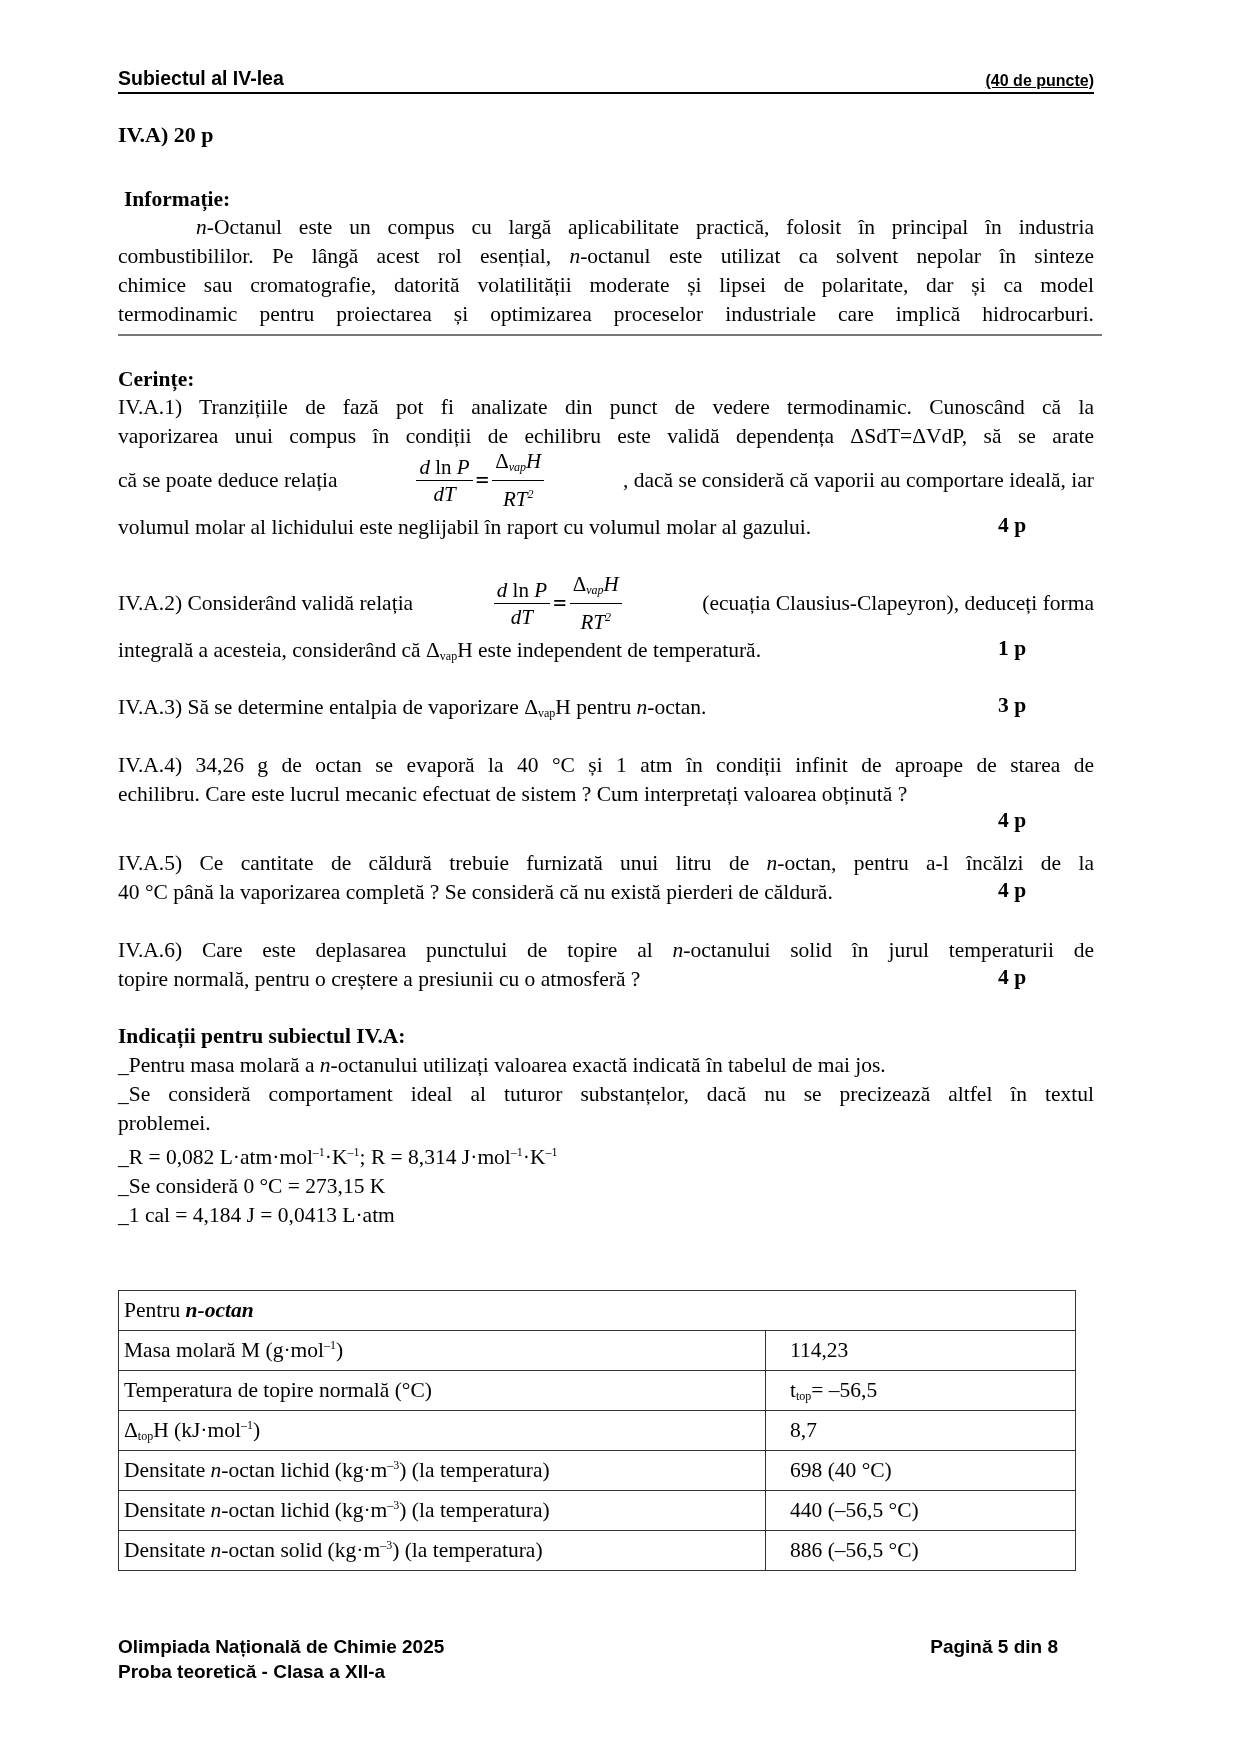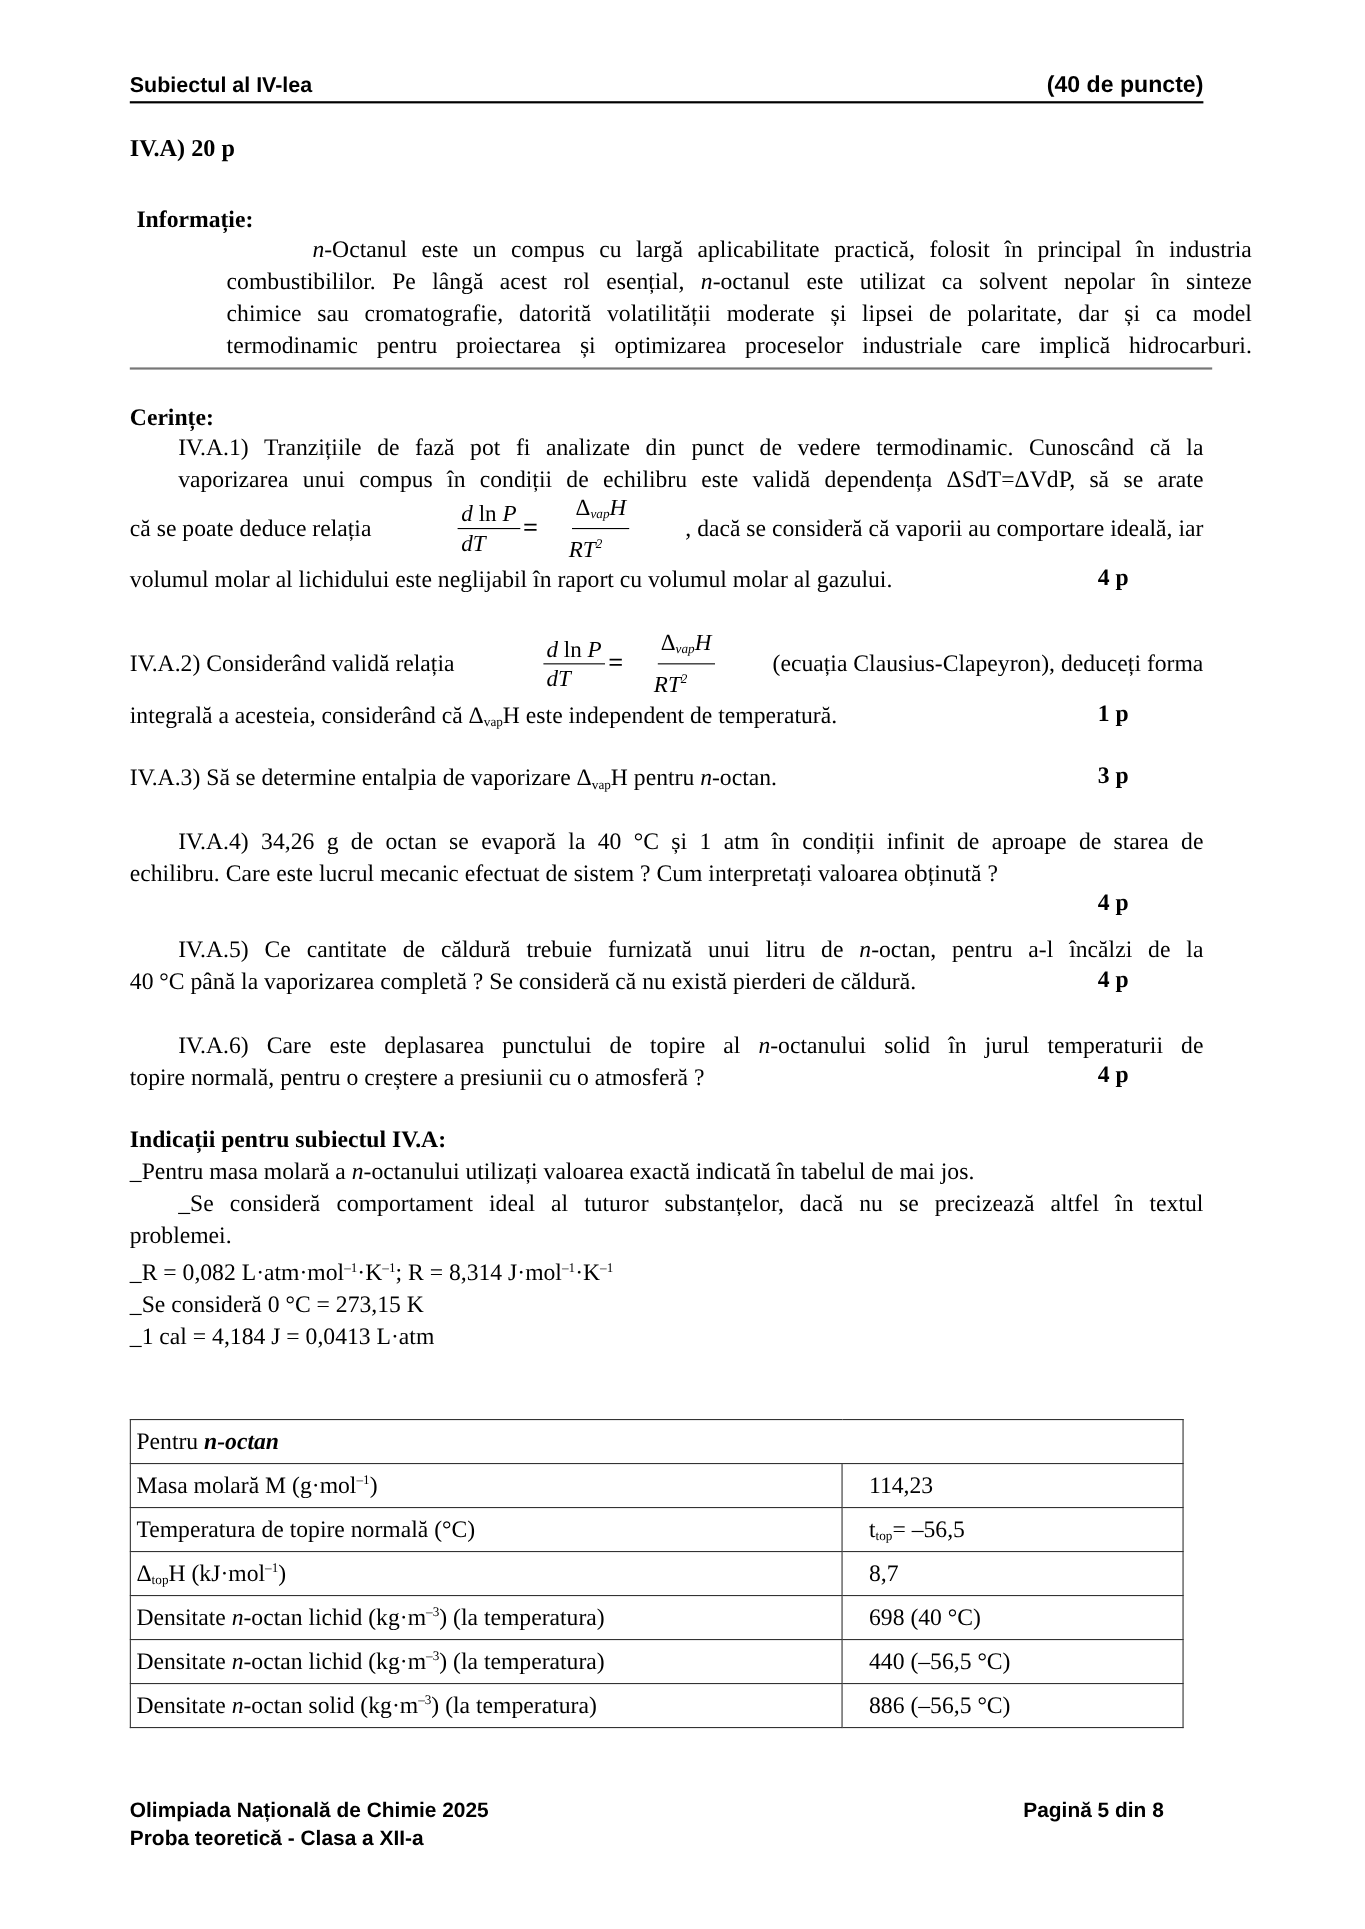--- a/index.html
+++ b/index.html
@@ -3,33 +3,33 @@
   <meta charset="utf-8">
   <style>
     html, body { margin: 0; padding: 0; background: #ffffff; }
     body { width: 1241px; height: 1754px; position: relative; overflow: hidden; color: #000; }
     .page { position: absolute; left: 0; top: 0; width: 1241px; height: 1754px; }
     .serif { font-family: "Liberation Serif", "DejaVu Serif", serif; }
     .sans { font-family: "Liberation Sans", "DejaVu Sans", sans-serif; }
 
     .header { position: absolute; left: 118px; top: 66px; width: 976px; height: 26px; border-bottom: 2.5px solid #000; }
     .header .left { position: absolute; left: 0; bottom: 2px; font-weight: bold; font-size: 19.5px; }
-    .header .right { position: absolute; right: 0; bottom: 2px; font-weight: bold; font-size: 21px; }
+    .header .right { position: absolute; right: 0; bottom: 2px; font-weight: bold; font-size: 16px; text-decoration: underline; }
 
     .abs { position: absolute; }
     .txt { font-size: 21.5px; line-height: 29px; }
     .b { font-weight: bold; }
     .i { font-style: italic; }
-    .just { text-align: justify; text-align-last: justify; margin-left: 44px; }
+    .just { text-align: justify; text-align-last: justify; }
     .pts { position: absolute; font-weight: bold; font-size: 21.5px; }
 
     .info-rule { position: absolute; left: 118px; top: 334px; width: 984px; height: 0; border-top: 2px solid #777; }
 
     .frac { display: inline-block; vertical-align: middle; text-align: center; font-style: italic; font-size: 21px; margin: 0 2px; }
-    .frac .num { display: block; border-bottom: 1.5px solid #000; padding: 0 3px; line-height: 26px; margin-left: 28px; }
+    .frac .num { display: block; border-bottom: 1.5px solid #000; padding: 0 3px; line-height: 26px; }
     .frac .den { display: block; line-height: 26px; }
     .eq { display: inline-block; vertical-align: middle; font-size: 24px; font-weight: bold; margin: 0 1px; }
     sub.s { font-size: 12px; font-style: italic; vertical-align: -3px; }
     sub.r { font-size: 12px; vertical-align: -3px; }
     sup.s { font-size: 12px; vertical-align: 8px; }
 
     table.data { position: absolute; left: 118px; top: 1290px; width: 958px; border-collapse: collapse; font-size: 21.5px; }
     table.data td { border: 1.5px solid #333; height: 39px; padding: 0 5px; vertical-align: middle; }
     table.data td.val { width: 280px; padding-left: 24px; }
     sup.u { font-size: 12px; vertical-align: 8px; }

